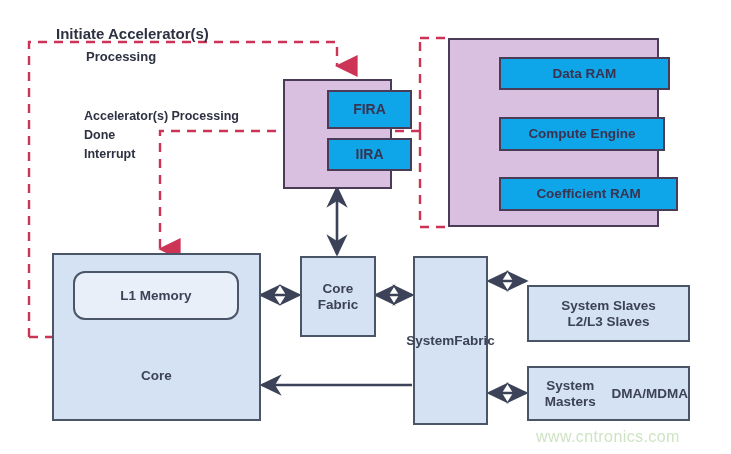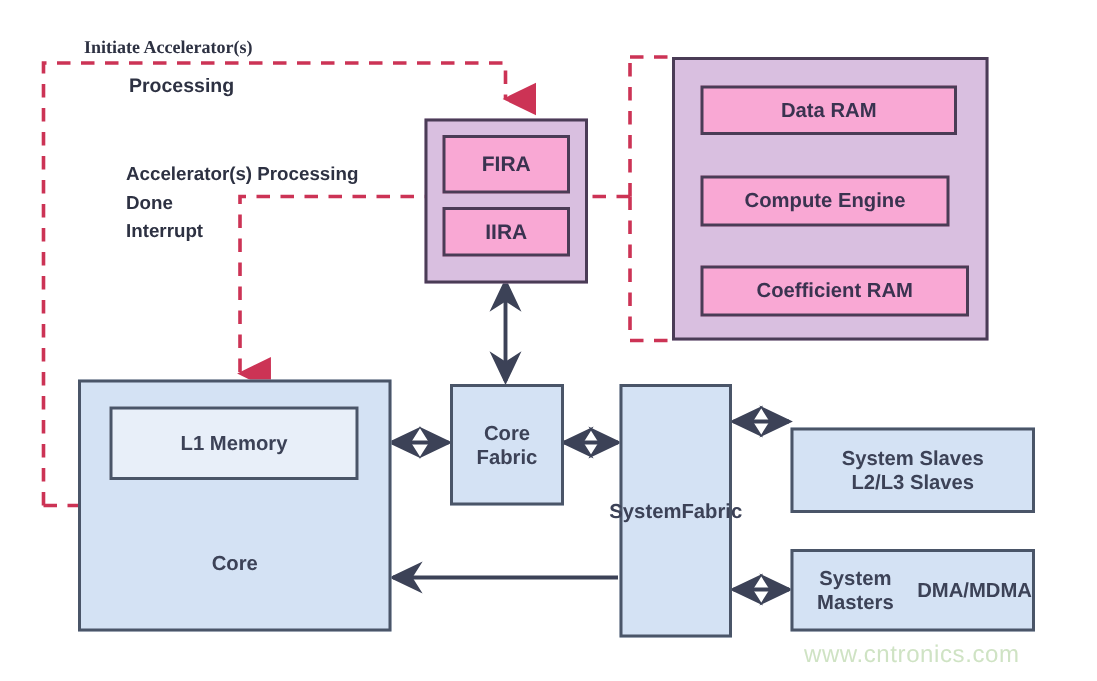--- a/index.html
+++ b/index.html
@@ -40,23 +40,24 @@
   }
   .blue-box-light {
     background: #e8eff9;
     border: 2px solid #4a5568;
   }
   .purple-outer {
     background: #d9bfe0;
     border: 2px solid #4a3c56;
   }
   .purple-inner {
-    background: #f9a8d4;
+    background: #0ea5e9;
     border: 2px solid #4a3c56;
     color: #3a3350;
+    margin-left: 32px;
   }
   .label-text {
     position: absolute;
     color: #2d3142;
     font-weight: bold;
     line-height: 1.32;
     white-space: pre;
   }
   .watermark {
     position: absolute;
@@ -112,38 +113,38 @@
 
     <line x1="489" y1="281" x2="526" y2="281" stroke="#3c4257" stroke-width="2.6" marker-start="url(#arrDarkStart)" marker-end="url(#arrDark)"></line>
 
     <line x1="489" y1="393" x2="526" y2="393" stroke="#3c4257" stroke-width="2.6" marker-start="url(#arrDarkStart)" marker-end="url(#arrDark)"></line>
 
     <line x1="552" y1="90" x2="552" y2="115" stroke="#3c4257" stroke-width="2.8" marker-end="url(#arrDark)"></line>
 
     <line x1="552" y1="177" x2="552" y2="152" stroke="#3c4257" stroke-width="2.8" marker-end="url(#arrDark)"></line>
   </svg>
 
-  <div class="label-text" style="left:56px; top:24px; font-size:12px;font-family:Liberation Serif, serif;">Initiate Accelerator(s)</div>
+  <div class="label-text" style="left:56px; top:24px; font-size:15px;">Initiate Accelerator(s)</div>
   <div class="label-text" style="left:86px; top:48px; font-size:13px;">Processing</div>
 
   <div class="label-text" style="left:84px; top:108px; font-size:12.5px;">Accelerator(s) Processing</div>
   <div class="label-text" style="left:84px; top:127px; font-size:12.5px;">Done</div>
   <div class="label-text" style="left:84px; top:146px; font-size:12.5px;">Interrupt</div>
 
   <div class="box purple-outer" style="left:283px; top:79px; width:109px; height:110px;"></div>
   <div class="box purple-inner" style="left:295px; top:90px; width:85px; height:39px; font-size:14px;">FIRA</div>
   <div class="box purple-inner" style="left:295px; top:138px; width:85px; height:33px; font-size:14px;">IIRA</div>
 
   <div class="box purple-outer" style="left:448px; top:38px; width:211px; height:189px;"></div>
   <div class="box purple-inner" style="left:467px; top:57px; width:171px; height:33px; font-size:13.5px;">Data RAM</div>
   <div class="box purple-inner" style="left:467px; top:117px; width:166px; height:34px; font-size:13.5px;">Compute Engine</div>
   <div class="box purple-inner" style="left:467px; top:177px; width:179px; height:34px; font-size:13.5px;">Coefficient RAM</div>
 
   <div class="box blue-box" style="left:52px; top:253px; width:209px; height:168px;"></div>
-  <div class="box blue-box-light" style="left:73px; top:271px; width:166px; height:49px; font-size:13.5px;">L1 Memory</div>
+  <div class="box blue-box-light" style="left:73px; top:271px; width:166px; height:49px; font-size:13.5px;border-radius:12px;">L1 Memory</div>
   <div class="core-label" style="left:52px; top:368px; width:209px; text-align:center; font-size:13.5px;">Core</div>
 
   <div class="box blue-box" style="left:300px; top:256px; width:76px; height:81px; font-size:13.5px; flex-direction:column;">
     <span>Core</span>
     <span>Fabric</span>
   </div>
 
   <div class="box blue-box" style="left:413px; top:256px; width:75px; height:169px; font-size:13.5px; flex-direction:row;">
     <span>System</span>
     <span>Fabric</span>

